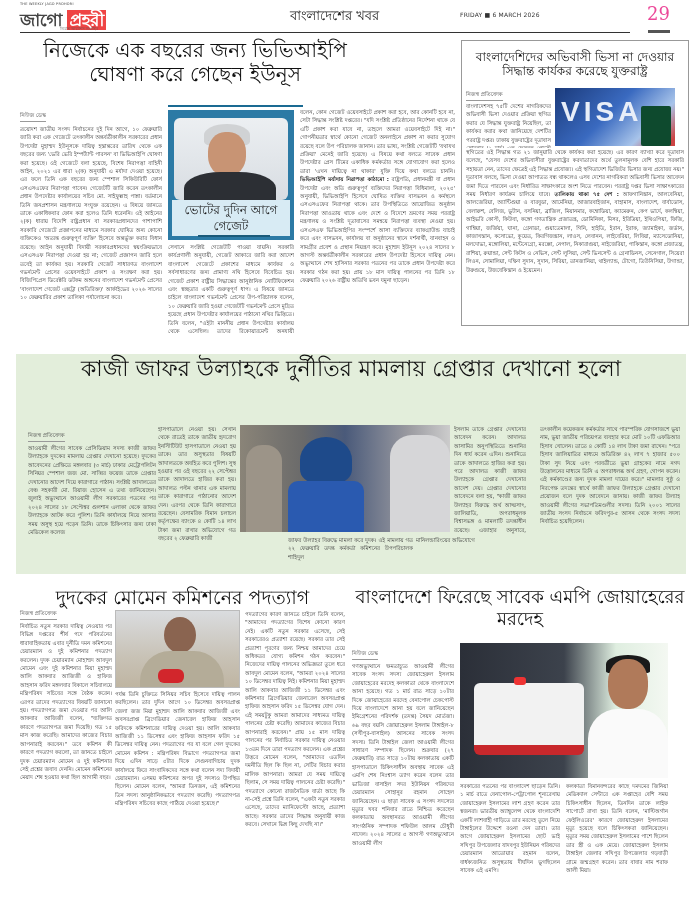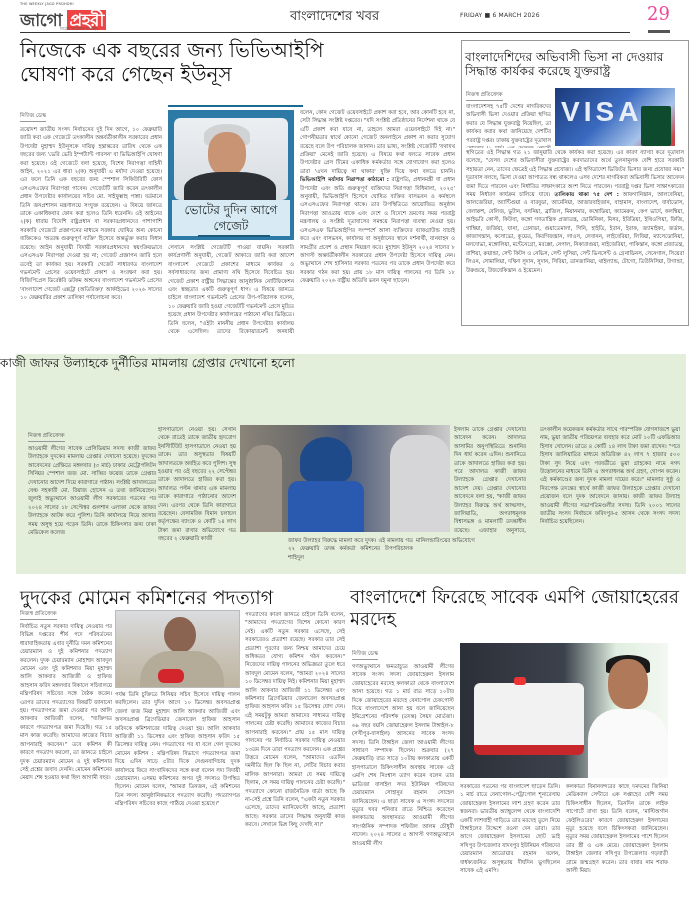--- a/index.html
+++ b/index.html
@@ -11,21 +11,21 @@
   .logo .tiny { position: absolute; left: 0; top: 0; font-size: 3.5px; color: #444; letter-spacing: 0.2px; white-space: nowrap; }
   .logo .mark { position: absolute; left: 0; top: 5px; font-size: 17px; font-weight: bold; color: #444; white-space: nowrap; letter-spacing: -0.5px; }
   .logo .mark .boxed { background: #ef4444; color: #fff; padding: 0 2px; }
   .logo .sub { position: absolute; left: 40px; top: 25px; font-size: 3.5px; color: #555; white-space: nowrap; }
   .section-name { position: absolute; left: 290px; top: 6px; font-size: 13px; color: #222; }
   .dateline { position: absolute; left: 460px; top: 11px; font-size: 6px; color: #333; letter-spacing: 0.2px; }
   .pagenum { position: absolute; left: 647px; top: 3px; font-family: "DejaVu Serif", serif; font-size: 18px; color: #ec4899; }
   .rule-top { position: absolute; left: 20px; top: 32px; width: 610px; height: 1px; background: #333; }
   .rule-num { position: absolute; left: 648px; top: 30px; width: 22px; height: 3px; background: #555; }
 
-  .headline { position: absolute; color: #111; text-align: left; line-height: 1.2; }
+  .headline { position: absolute; color: #111; text-align: center; line-height: 1.2; }
   .byline { position: absolute; font-size: 5.5px; color: #444; border-bottom: 1px solid #999; padding-bottom: 1px; white-space: nowrap; }
   .col { position: absolute; font-size: 5.4px; line-height: 8.4px; color: #333; text-align: justify; overflow: hidden; }
   .col b { color: #111; }
 
   
   .s1-headline { left: 20px; top: 38px; width: 350px; font-size: 20px; }
   .s1-underline { position: absolute; left: 168px; top: 105px; width: 135px; height: 2px; background: #1a6a92; }
   .s1-photo-frame { position: absolute; left: 168px; top: 110px; width: 126px; height: 130px; background: #2c7aa5; }
   .s1-photo { position: absolute; left: 174px; top: 118px; width: 114px; height: 82px; background: linear-gradient(180deg, #eceff2 0%, #d8dde2 100%); border-radius: 6px; overflow: hidden; }
   .s1-photo .hair { position: absolute; left: 30px; top: 6px; width: 46px; height: 22px; background: #d0d2d4; border-radius: 50% 50% 20% 20%; }
@@ -36,21 +36,21 @@
 
   
   .visa-box { position: absolute; left: 461px; top: 40px; width: 228px; height: 286px; border: 1px solid #999; background: #fff; }
   .visa-headline { left: 465px; top: 50px; width: 220px; font-size: 12px; line-height: 14px; }
   .visa-photo { position: absolute; left: 555px; top: 88px; width: 120px; height: 58px; background: linear-gradient(135deg, #1b3a7a 0%, #3a6ac0 45%, #a8c4ea 75%, #c44 95%); overflow: hidden; }
   .visa-photo .visa-text { position: absolute; left: 6px; top: 8px; font-size: 28px; font-weight: bold; color: #e8eef8; letter-spacing: 4px; font-family: "Liberation Sans", sans-serif; }
   .visa-photo .passport { position: absolute; left: 86px; top: 18px; width: 30px; height: 40px; background: #0e4a2e; border-radius: 2px; }
 
   
   .band { position: absolute; left: 16px; top: 354px; width: 670px; height: 220px; background: #e3eedb; }
-  .s2-headline { left: 0; top: 356px; width: 670px; font-size: 12px; }
+  .s2-headline { left: 16px; top: 356px; width: 670px; font-size: 22px; }
   .s2-photo { position: absolute; left: 240px; top: 425px; width: 210px; height: 107px; background: linear-gradient(90deg, #8a8478 0%, #6a6a6a 30%, #4a5a7a 50%, #9a9aa0 80%, #ccc 100%); overflow: hidden; }
   .s2-photo .helmet { position: absolute; left: 60px; top: 12px; width: 52px; height: 46px; background: #1e4a8a; border-radius: 50% 50% 30% 30%; }
   .s2-photo .vest { position: absolute; left: 48px; top: 56px; width: 76px; height: 52px; background: #2a5ab0; border-radius: 10px 10px 0 0; }
   .s2-photo .p1 { position: absolute; left: 6px; top: 20px; width: 36px; height: 88px; background: #9c9488; border-radius: 16px 16px 0 0; }
   .s2-photo .p2 { position: absolute; left: 150px; top: 10px; width: 60px; height: 98px; background: #d6d6d8; border-radius: 22px 22px 0 0; }
 
   
   .s3-headline { left: 20px; top: 586px; width: 325px; font-size: 19px; }
   .s3-photo { position: absolute; left: 115px; top: 610px; width: 125px; height: 78px; background: linear-gradient(180deg, #dadcdf 0%, #c8c2b6 60%, #bfb5a2 100%); overflow: hidden; border: 1px solid #bbb; }
   .s3-photo .head { position: absolute; left: 48px; top: 6px; width: 32px; height: 36px; background: #8a6450; border-radius: 50%; }

